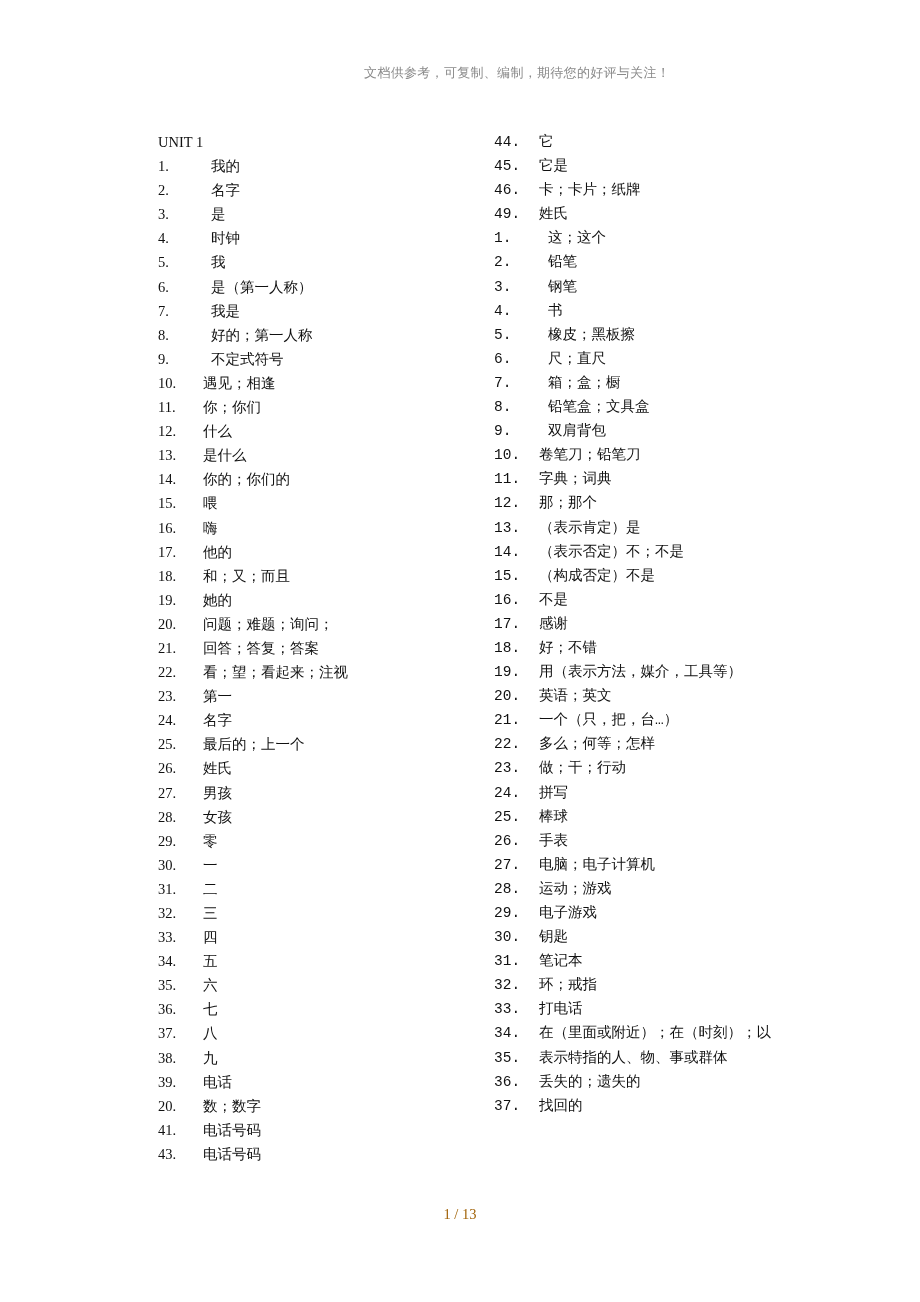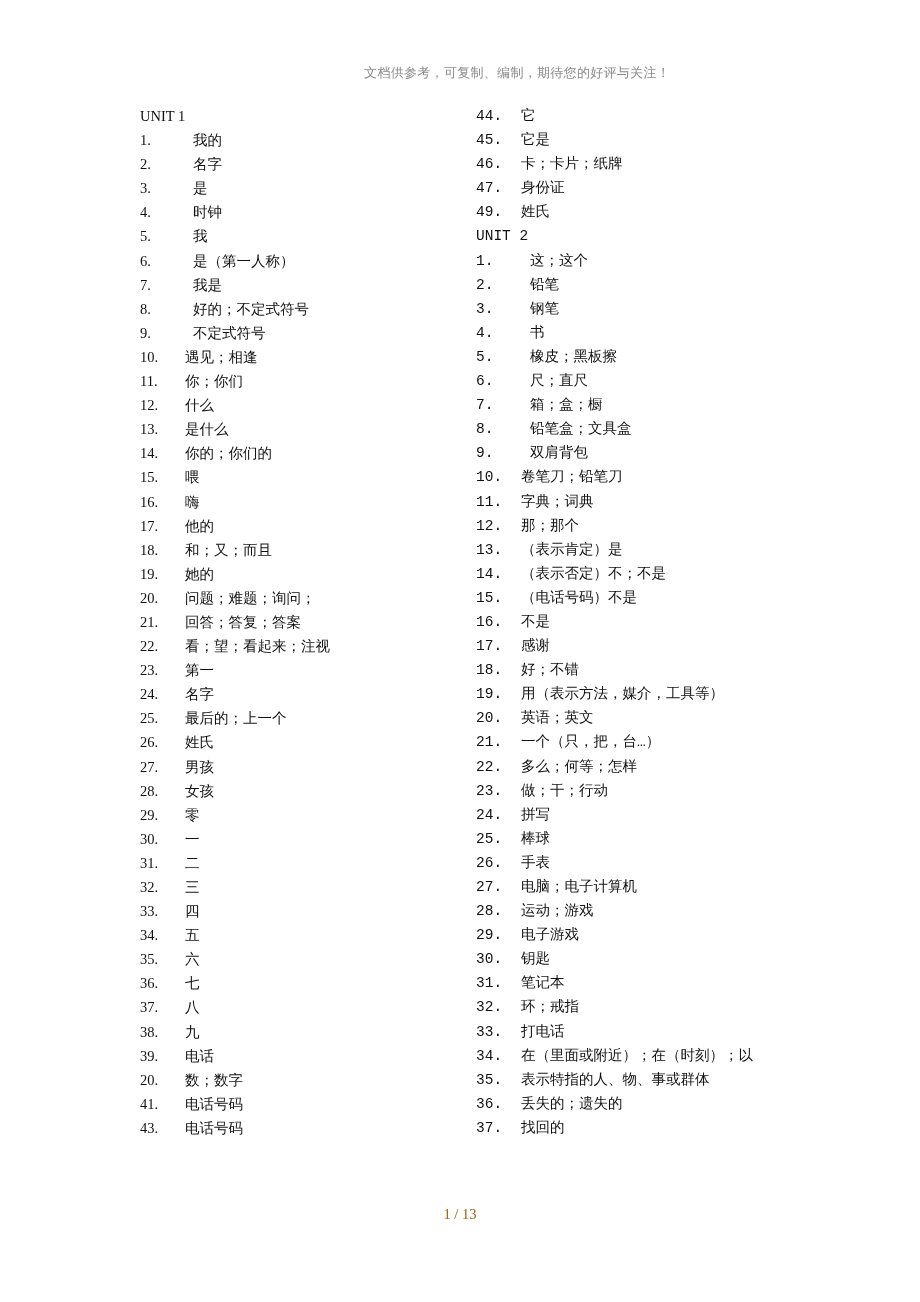--- a/index.html
+++ b/index.html
@@ -25,21 +25,22 @@
       position: absolute;
       top: 64px;
       right: 146px;
       font-size: 13px;
       color: #8a8a8a;
       letter-spacing: 0.3px;
       white-space: nowrap;
     }
     .column {
       position: absolute;
-      top: 104px;
+      top: 130px;
+      margin-left: 18px;
     }
     .col-left { left: 140px; width: 320px; }
     .col-right { left: 476px; width: 320px; font-family: Liberation Mono, monospace; }
     .line {
       position: relative;
       height: 24.1px;
       line-height: 24.1px;
       font-size: 14.5px;
       white-space: nowrap;
     }
@@ -104,21 +105,21 @@
         <div class="line">
           <span class="num">6.</span>
           <span class="txt indent-a">是（第一人称）</span>
         </div>
         <div class="line">
           <span class="num">7.</span>
           <span class="txt indent-a">我是</span>
         </div>
         <div class="line">
           <span class="num">8.</span>
-          <span class="txt indent-a">好的；不定式符号</span>
+          <span class="txt indent-a">好的；第一人称</span>
         </div>
         <div class="line">
           <span class="num">9.</span>
           <span class="txt indent-a">不定式符号</span>
         </div>
         <div class="line">
           <span class="num">10.</span>
           <span class="txt indent-b">遇见；相逢</span>
         </div>
         <div class="line">
@@ -260,29 +261,24 @@
         </div>
         <div class="line">
           <span class="num">45.</span>
           <span class="txt indent-b">它是</span>
         </div>
         <div class="line">
           <span class="num">46.</span>
           <span class="txt indent-b">卡；卡片；纸牌</span>
         </div>
         <div class="line">
-          <span class="num">47.</span>
-          <span class="txt indent-b">身份证</span>
-        </div>
-        <div class="line">
           <span class="num">49.</span>
           <span class="txt indent-b">姓氏</span>
         </div>
       </div>
-    <div class="unit-title">UNIT 2</div>
     <div id="right-items">
         <div class="line">
           <span class="num">1.</span>
           <span class="txt indent-a">这；这个</span>
         </div>
         <div class="line">
           <span class="num">2.</span>
           <span class="txt indent-a">铅笔</span>
         </div>
         <div class="line">
@@ -328,21 +324,21 @@
         <div class="line">
           <span class="num">13.</span>
           <span class="txt indent-b">（表示肯定）是</span>
         </div>
         <div class="line">
           <span class="num">14.</span>
           <span class="txt indent-b">（表示否定）不；不是</span>
         </div>
         <div class="line">
           <span class="num">15.</span>
-          <span class="txt indent-b">（电话号码）不是</span>
+          <span class="txt indent-b">（构成否定）不是</span>
         </div>
         <div class="line">
           <span class="num">16.</span>
           <span class="txt indent-b">不是</span>
         </div>
         <div class="line">
           <span class="num">17.</span>
           <span class="txt indent-b">感谢</span>
         </div>
         <div class="line">

